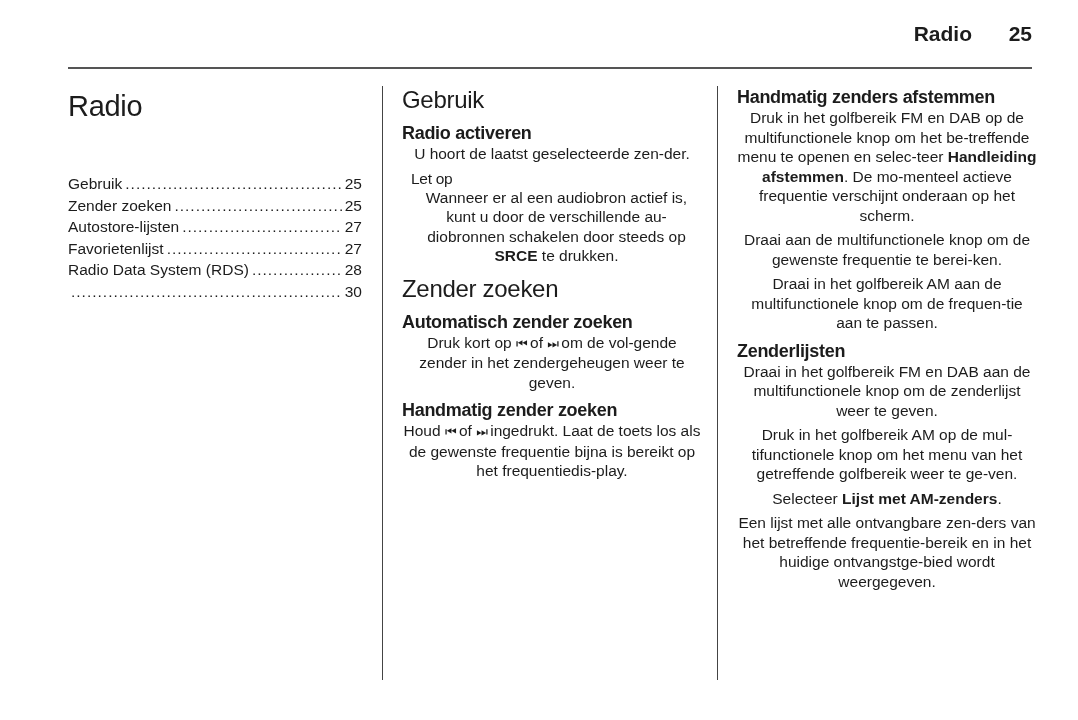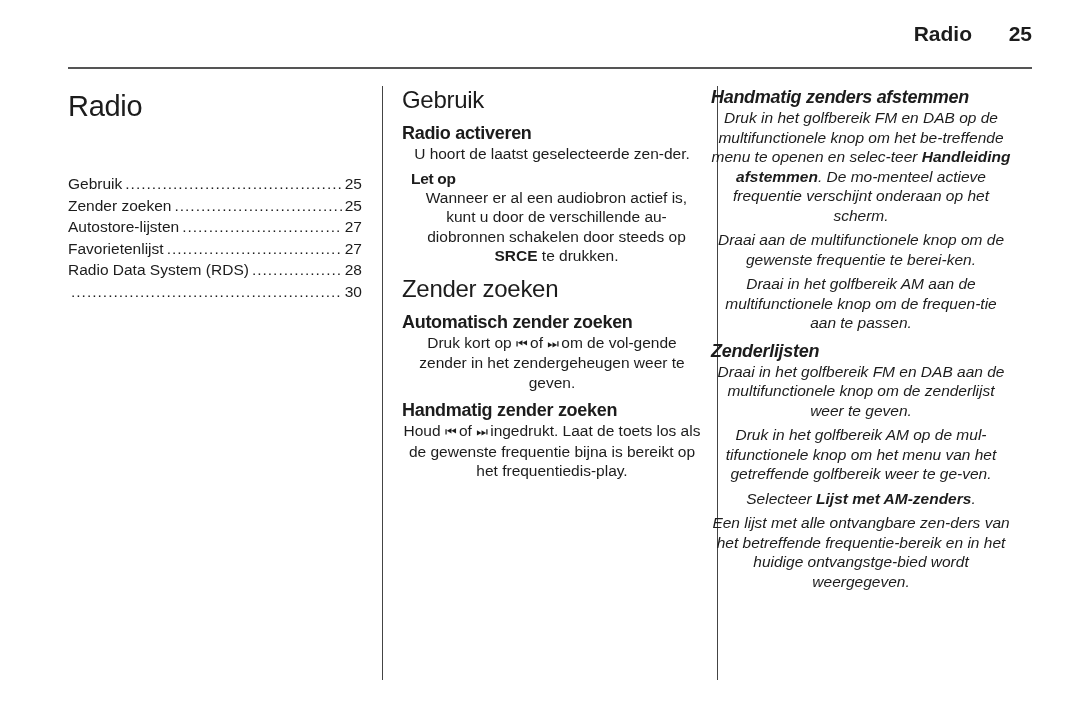--- a/index.html
+++ b/index.html
@@ -13,21 +13,21 @@
     font-size: 21px; font-weight: bold; color: #1c1c1c;
   }
   .running-head .page-num { width: 30px; text-align: right; }
   .head-rule {
     position: absolute; left: 68px; top: 67px; width: 964px; height: 2px;
     background: #555555;
   }
   .col { position: absolute; top: 80px; }
   .col-1 { left: 68px; width: 294px; }
   .col-2 { left: 402px; width: 300px; }
-  .col-3 { left: 711px; width: 300px; font-style: italic; }
+  .col-3 { left: 737px; width: 300px; }
   .divider { position: absolute; top: 86px; width: 1px; height: 594px; background: #444444; }
   .divider-1 { left: 382px; }
   .divider-2 { left: 717px; }
 
   .chapter-title { font-size: 29px; font-weight: normal; margin: 8px 0 0 0; line-height: 36px; letter-spacing: -0.3px; }
   .toc { margin-top: 49px; }
   .toc-row {
     display: flex; align-items: baseline; font-size: 15.5px; line-height: 21.5px;
     white-space: nowrap; overflow: hidden;
   }
@@ -38,21 +38,21 @@
   .toc-row .toc-dots::before {
     content: "................................................................................................";
   }
   .toc-row .toc-page { flex: 0 0 auto; }
 
   h2.section { font-size: 24px; font-weight: normal; margin: 5px 0 0 0; line-height: 30px; letter-spacing: -0.3px; }
   h3.sub { font-size: 18px; font-weight: bold; margin: 7px 0 0 0; line-height: 22px; letter-spacing: -0.3px; }
   p.body { font-size: 15.5px; line-height: 19.5px; margin: 0 0 5px 0; text-align: center; }
   p.body b { font-weight: bold; }
   .note { margin: 6px 0 6px 9px; }
-  .note-title { font-size: 15.5px; font-weight: bold; line-height: 18px; letter-spacing: -0.3px; }
+  .note-title { font-size: 15.5px; font-weight: normal; line-height: 18px; letter-spacing: -0.3px; }
   .note p.body { margin-bottom: 8px; }
   .glyph { font-size: 13px; letter-spacing: -2px; }
   .home-glyph { font-size: 14px; }
 </style>
 </head>
 <body>
 
 <div class="running-head">
   <span>Radio</span>
   <span class="page-num">25</span>

